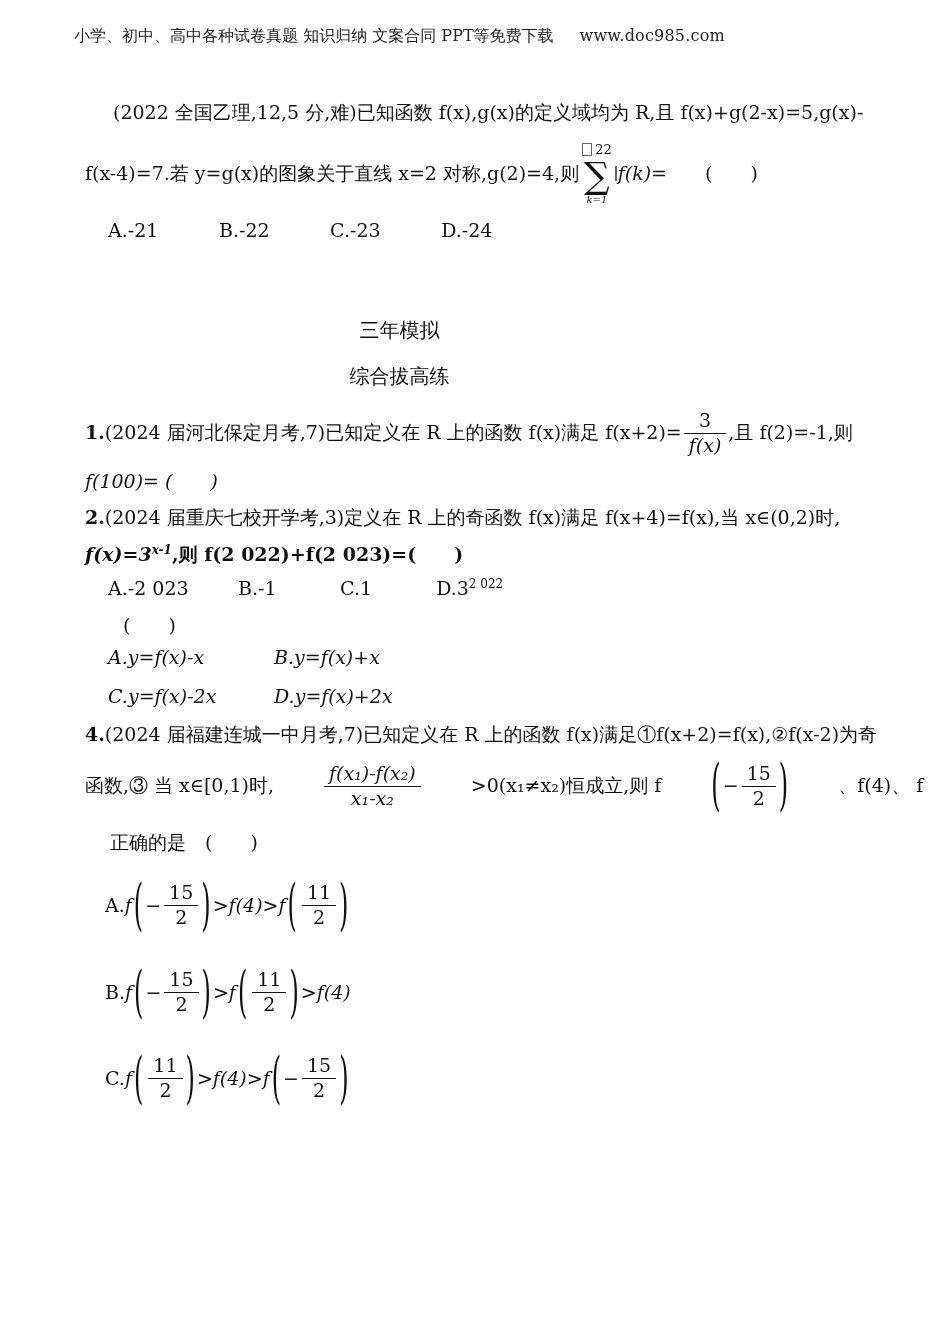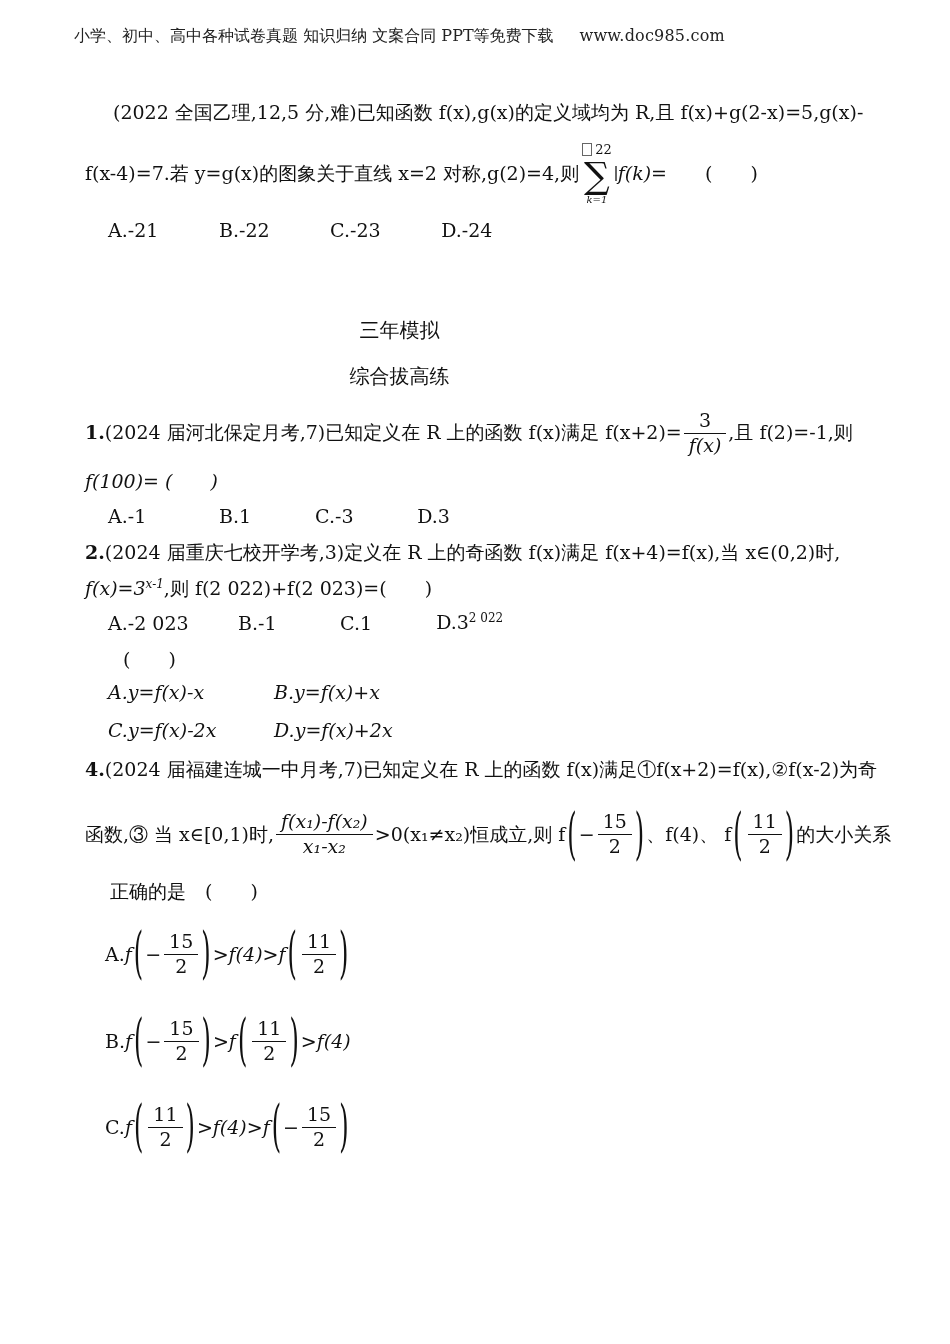--- a/index.html
+++ b/index.html
@@ -50,28 +50,28 @@
   
   .mt-q0l1{margin-top:53px;}
   .mt-q0l2{margin-top:16px;min-height:64px;}
   .mt-q0opt{margin-top:12px;}
   .mt-sect1{margin-top:74px;}
   .mt-sect2{margin-top:19px;}
   .mt-q1l1{margin-top:15px;min-height:56px;display:flex;align-items:center;}
   .mt-q1l2{margin-top:8px;}
   .mt-q1opt{margin-top:9px;}
   .mt-q2l1{margin-top:10px;}
-  .mt-q2l2{margin-top:11px;}
+  .mt-q2l2{margin-top:11px;font-weight:bold;}
   .mt-q2opt{margin-top:8px;}
   .mt-q3l1{margin-top:18px;}
   .mt-q3l2{margin-top:11px;padding-left:38px;}
   .mt-q3o1{margin-top:7px;}
   .mt-q3o2{margin-top:13px;}
   .mt-q4l1{margin-top:13px;}
-  .mt-q4l2{margin-top:14px;min-height:76px;}
+  .mt-q4l2{min-height:76px;gap:48px;}
   .mt-q4l3{margin-top:6px;padding-left:25px;}
   .mt-oA{margin-top:16px;min-height:68px;}
   .mt-oB{margin-top:18px;min-height:70px;}
   .mt-oC{margin-top:16px;min-height:70px;}
 </style>
 </head>
 <body>
 
 <div class="page">
 
@@ -116,26 +116,20 @@
         <span>(2024 届河北保定月考,7)已知定义在 R 上的函数 f(x)满足 f(x+2)=</span>
         <span class="frac">
           <span class="fnum">3</span>
           <span class="fden mi">f(x)</span>
         </span>
         <span>,且 f(2)=-1,则</span>
     </p>
     <p class="line mt-q1l2">
       <span class="mi">f(100)=  (　　)</span>
     </p>
-    <p class="optrow mt-q1opt">
-      <span class="opt w105">A.-1</span>
-      <span class="opt w90">B.1</span>
-      <span class="opt w96">C.-3</span>
-      <span class="opt">D.3</span>
-    </p>
 
     <p class="line mt-q2l1">
       <span class="qnum">2.</span><span>(2024 届重庆七校开学考,3)定义在 R 上的奇函数 f(x)满足 f(x+4)=f(x),当 x∈(0,2)时,</span>
     </p>
     <p class="line mt-q2l2">
       <span class="mi">f(x)=3</span><sup class="mi">x-1</sup><span>,则 f(2 022)+f(2 023)=(　　)</span>
     </p>
     <p class="optrow mt-q2opt">
       <span class="opt w124">A.-2 023</span>
       <span class="opt w96">B.-1</span>

